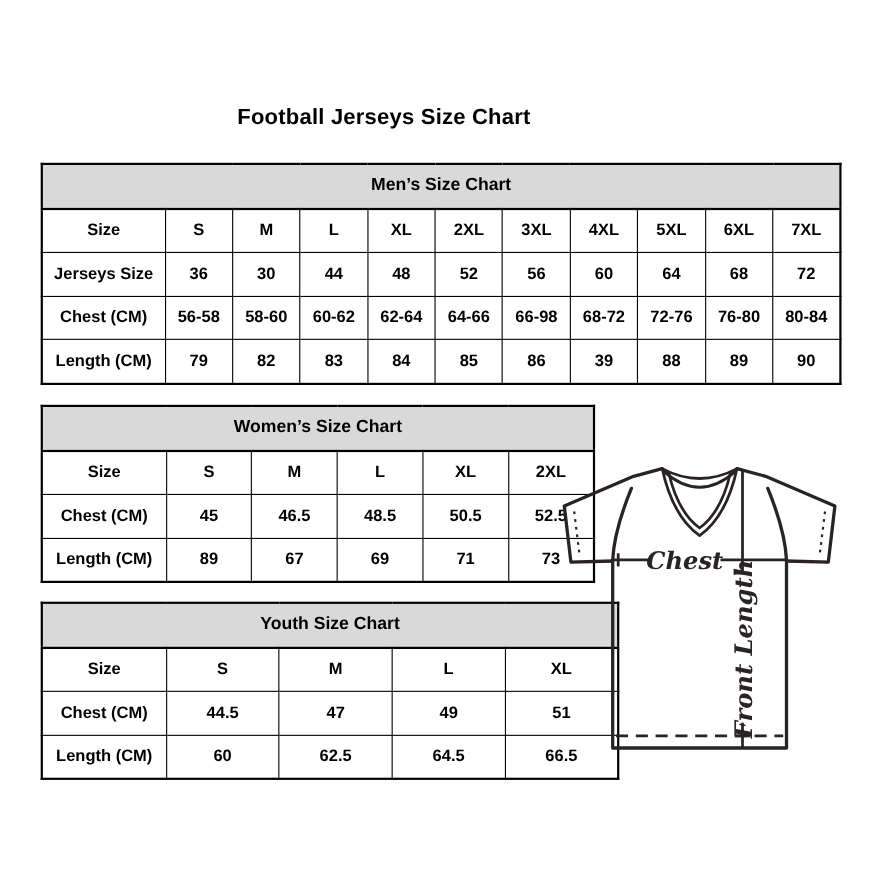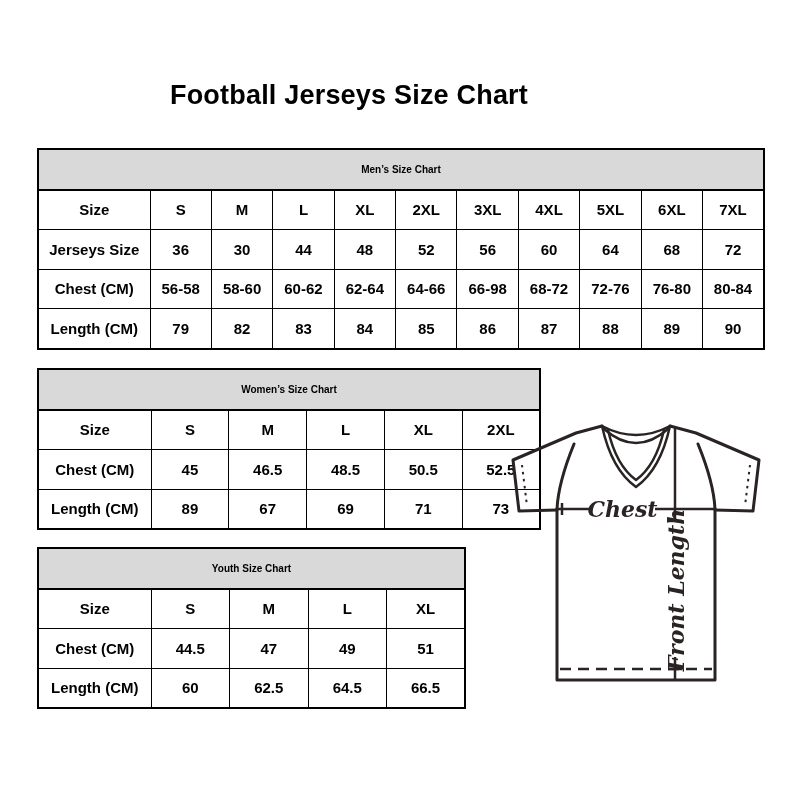--- a/index.html
+++ b/index.html
@@ -2,37 +2,37 @@
 <html style="--header-bg: #d9d9d9; --border: #000000; --line: #2a2323;"><head>
 <meta charset="utf-8">
 <style>
   :root { --header-bg:#d9d9d9; --border:#000; --line:#2a2323; }
   html,body { margin:0; padding:0; }
   body {
     width:800px; height:800px; background:#fff; position:relative;
     font-family:"Liberation Sans", sans-serif; color:#000; overflow:hidden;
   }
   .page-title {
-    position:absolute; top:80px; left:0; width:698px; margin:0;
-    text-align:center; font-size:27px; font-weight:bold; letter-spacing:0.2px;
+    position:absolute; top:96px; left:0; width:698px; margin:0;
+    text-align:center; font-size:20px; font-weight:bold; letter-spacing:0.2px;
   }
   table.size-table {
     position:absolute; border-collapse:collapse; table-layout:fixed;
     border:2px solid var(--border); background:#fff;
   }
   table.size-table td, table.size-table th {
     border:1.5px solid var(--border); text-align:center; vertical-align:middle;
     font-weight:bold; font-size:15px; height:38.5px; padding:0 2px; overflow:hidden;
   }
   table.size-table th.tbl-title {
-    background:var(--header-bg); font-size:10px; border-bottom:2px solid var(--border);margin-left:36px;
+    background:var(--header-bg); font-size:16px; border-bottom:2px solid var(--border);margin-left:36px;
   }
   #mens-table  { left:37px; top:148px; width:728px; }
   #womens-table{ left:37px; top:368px; width:504px; }
-  #youth-table { left:37px; top:547px; width:429px; }
+  #youth-table { left:37px; top:547px; width:526px; }
   #mens-table   col.c0 { width:112px; }
   #womens-table col.c0 { width:113px; }
   #youth-table  col.c0 { width:113px; }
   .jersey-wrap { position:absolute; left:503px; top:414px; width:268px; height:292px; }
   .jersey-label {
     font-family:"DejaVu Serif", serif; font-style:italic; font-weight:bold;
     font-size:22px; fill:var(--line);
   }
 </style>
 </head>
@@ -98,21 +98,21 @@
         <td>80-84</td>
       </tr>
       <tr>
         <td>Length (CM)</td>
         <td>79</td>
         <td>82</td>
         <td>83</td>
         <td>84</td>
         <td>85</td>
         <td>86</td>
-        <td>87</td>
+        <td>39</td>
         <td>88</td>
         <td>89</td>
         <td>90</td>
       </tr>
     </tbody>
   </table>
 
 <table id="womens-table" class="size-table">
     <colgroup>
       <col class="c0">

